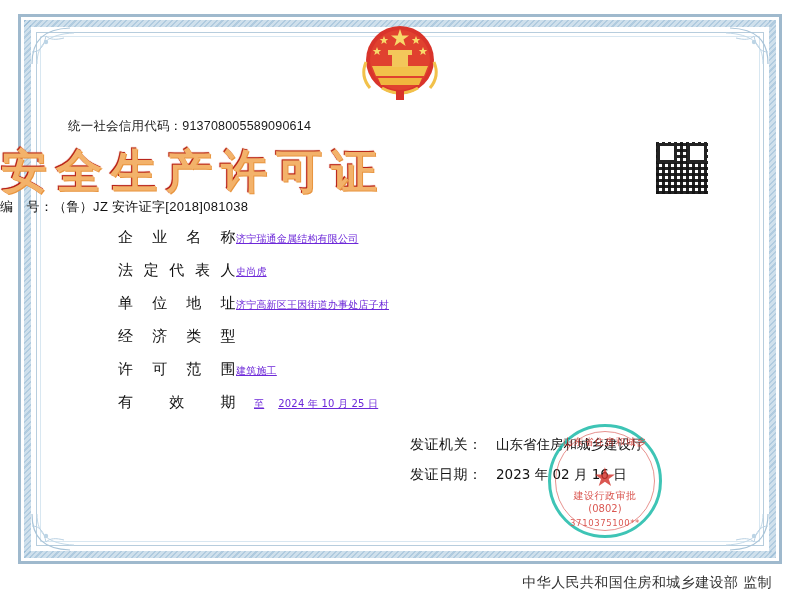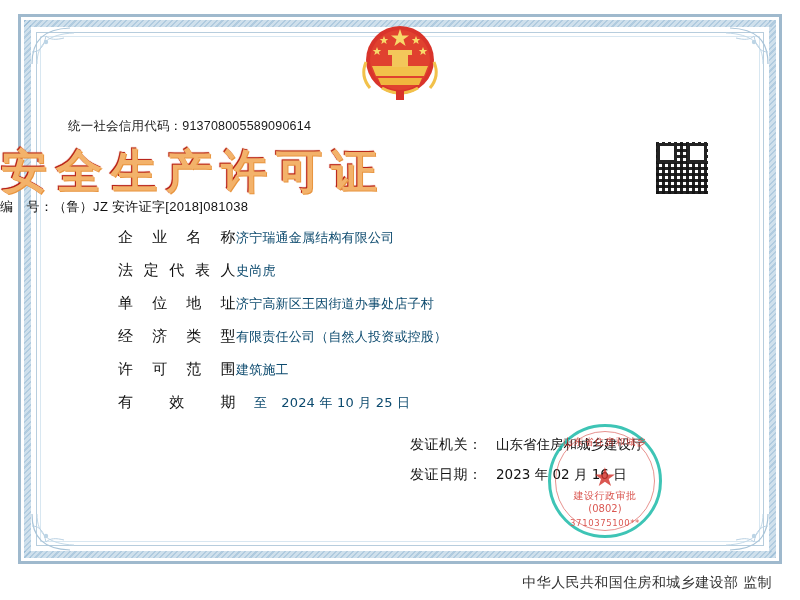--- a/index.html
+++ b/index.html
@@ -183,24 +183,25 @@
     letter-spacing: .5px;
     color: #111;
     font-family: "DejaVu Sans", sans-serif;
   }
   .row .label.spread {
     display: flex;
     justify-content: space-between;
   }
   .row .label.spread > span { display: inline-block; }
   .row .value {
-    font-size: 13px;
-    color: #0c4a6e;
+    font-size: 10px;
+    color: #6d28d9;
     letter-spacing: .2px;
     font-family: "DejaVu Sans", sans-serif;
+    text-decoration: underline;
   }
   .row .value.sep {
     margin: 0 14px 0 18px;
   }
 
   
   .issuer {
     position: absolute;
     right: 120px;
     top: 436px;
@@ -411,21 +412,20 @@
       <div class="value">济宁高新区王因街道办事处店子村</div>
     </div>
 
     <div class="row">
       <div class="label spread">
         <span>经</span>
         <span>济</span>
         <span>类</span>
         <span>型</span>
       </div>
-      <div class="value">有限责任公司（自然人投资或控股）</div>
     </div>
 
     <div class="row">
       <div class="label spread">
         <span>许</span>
         <span>可</span>
         <span>范</span>
         <span>围</span>
       </div>
       <div class="value">建筑施工</div>

